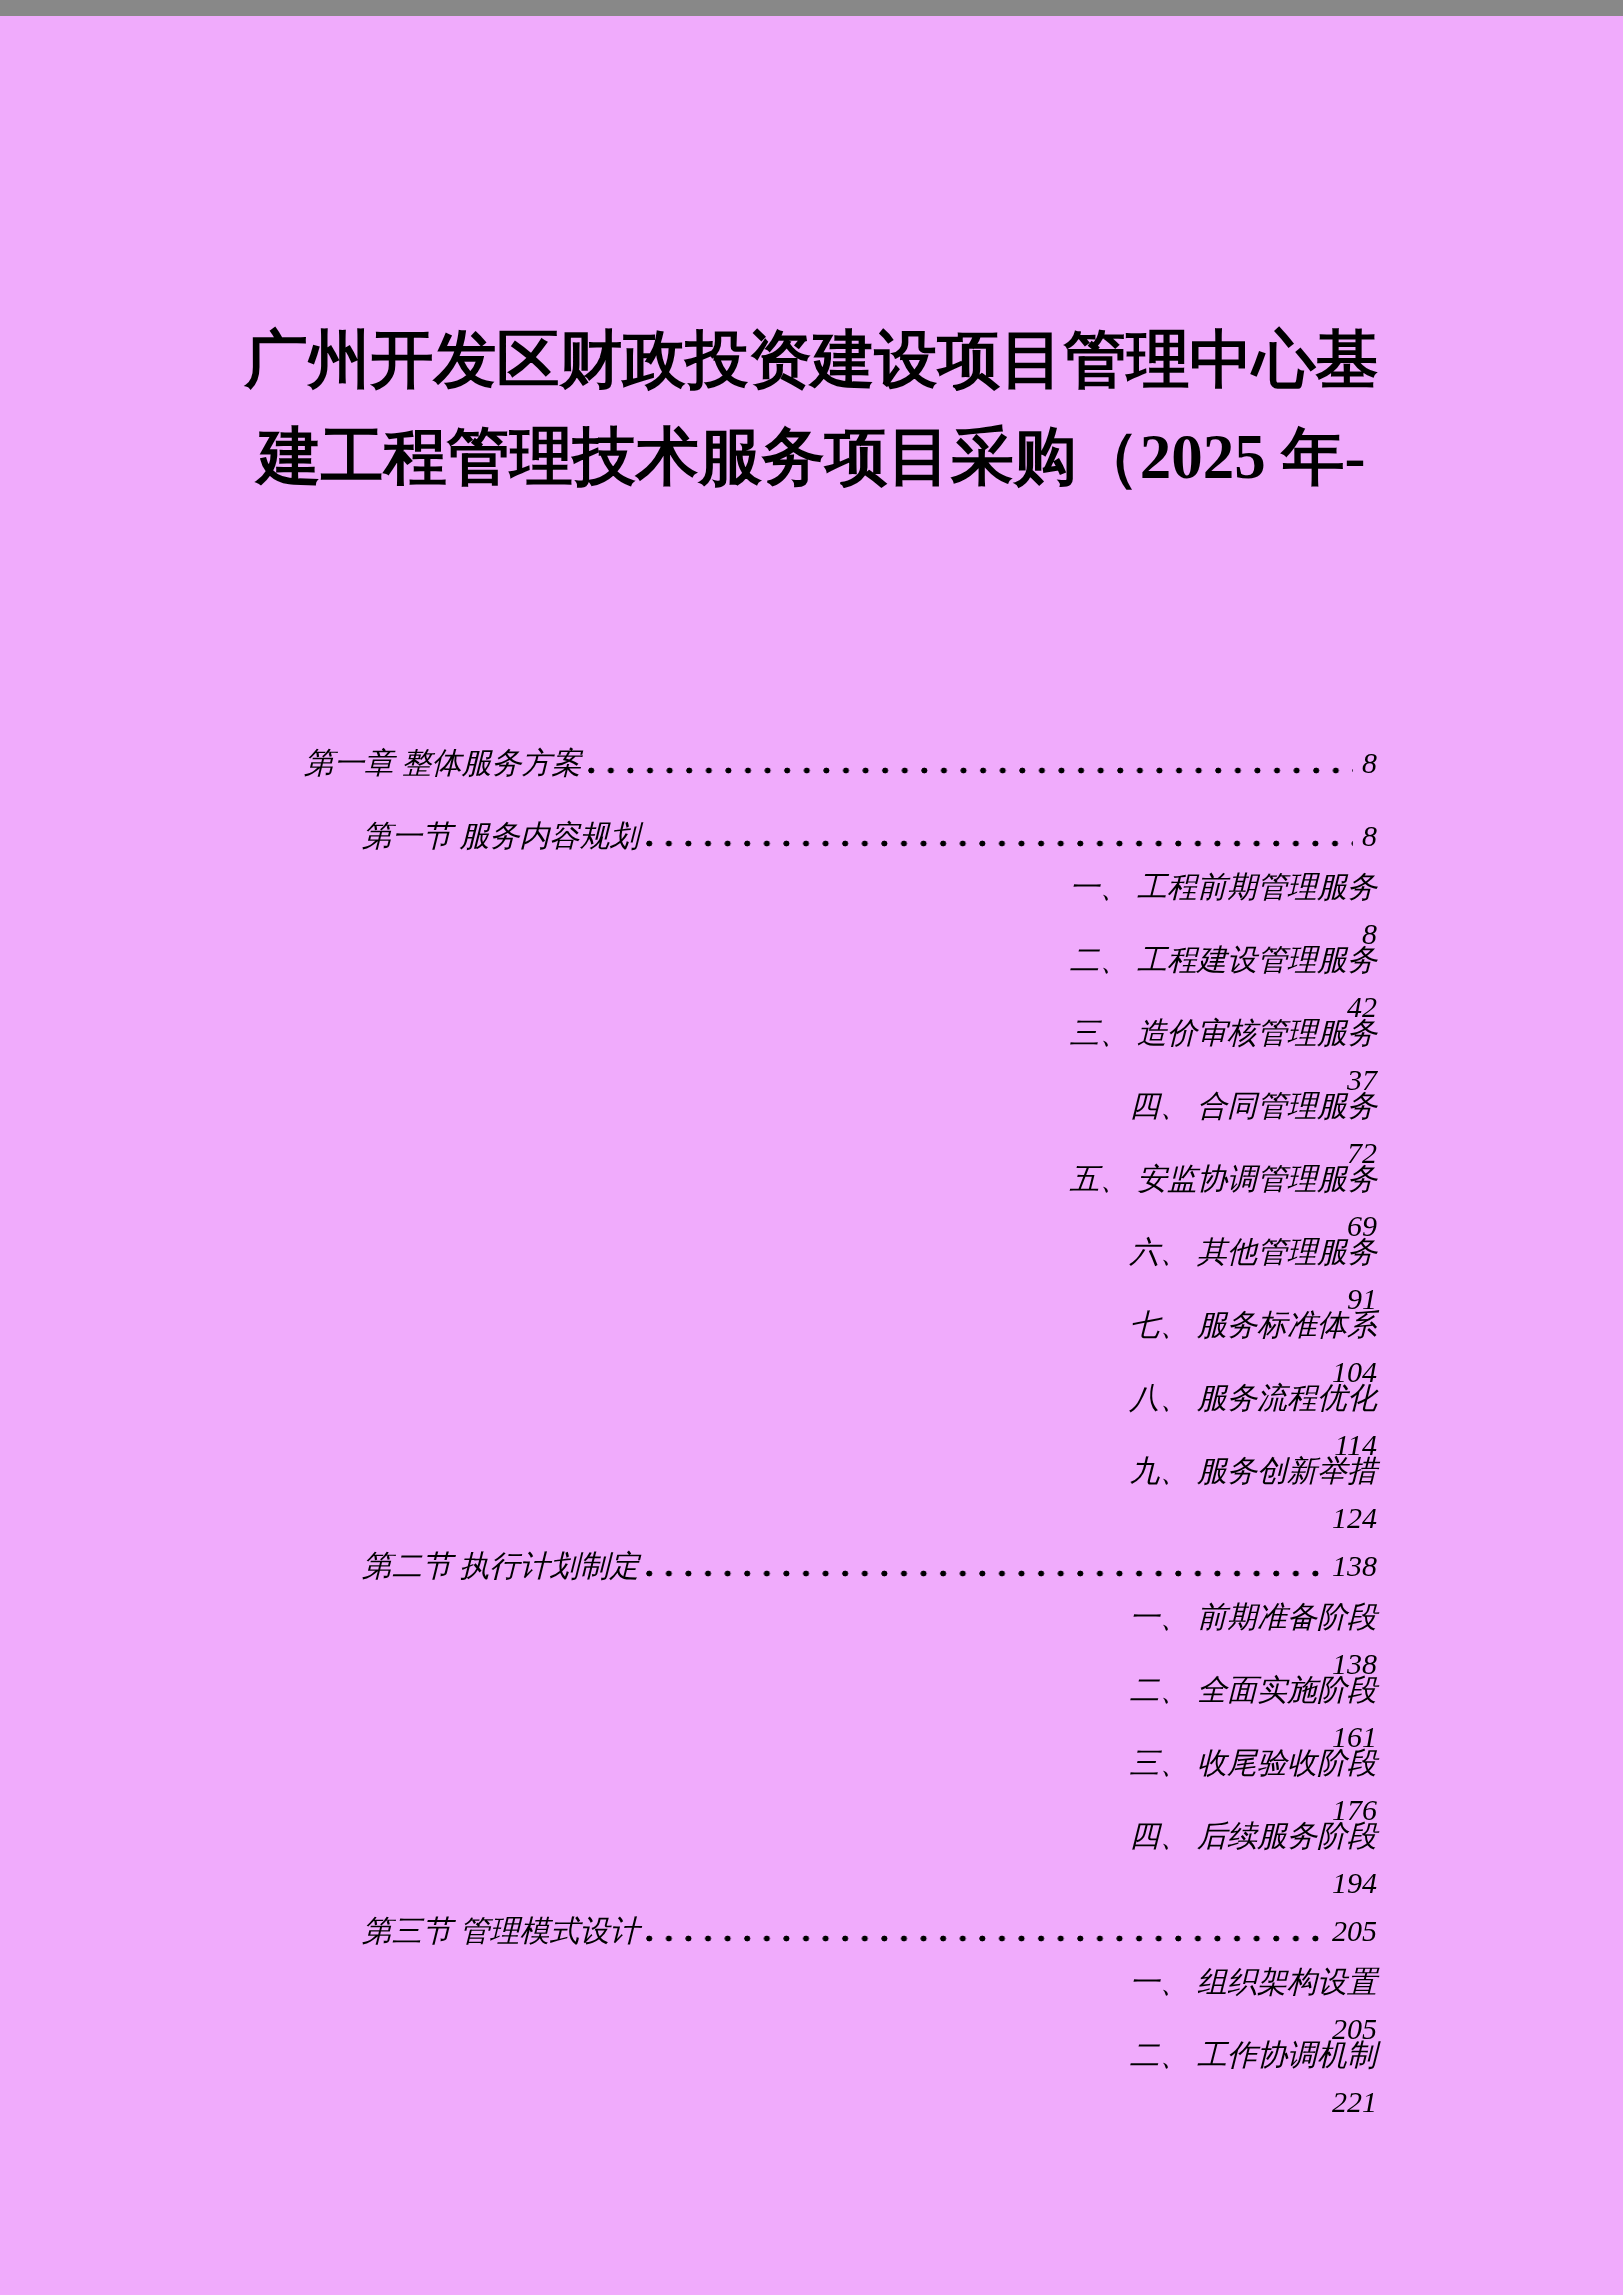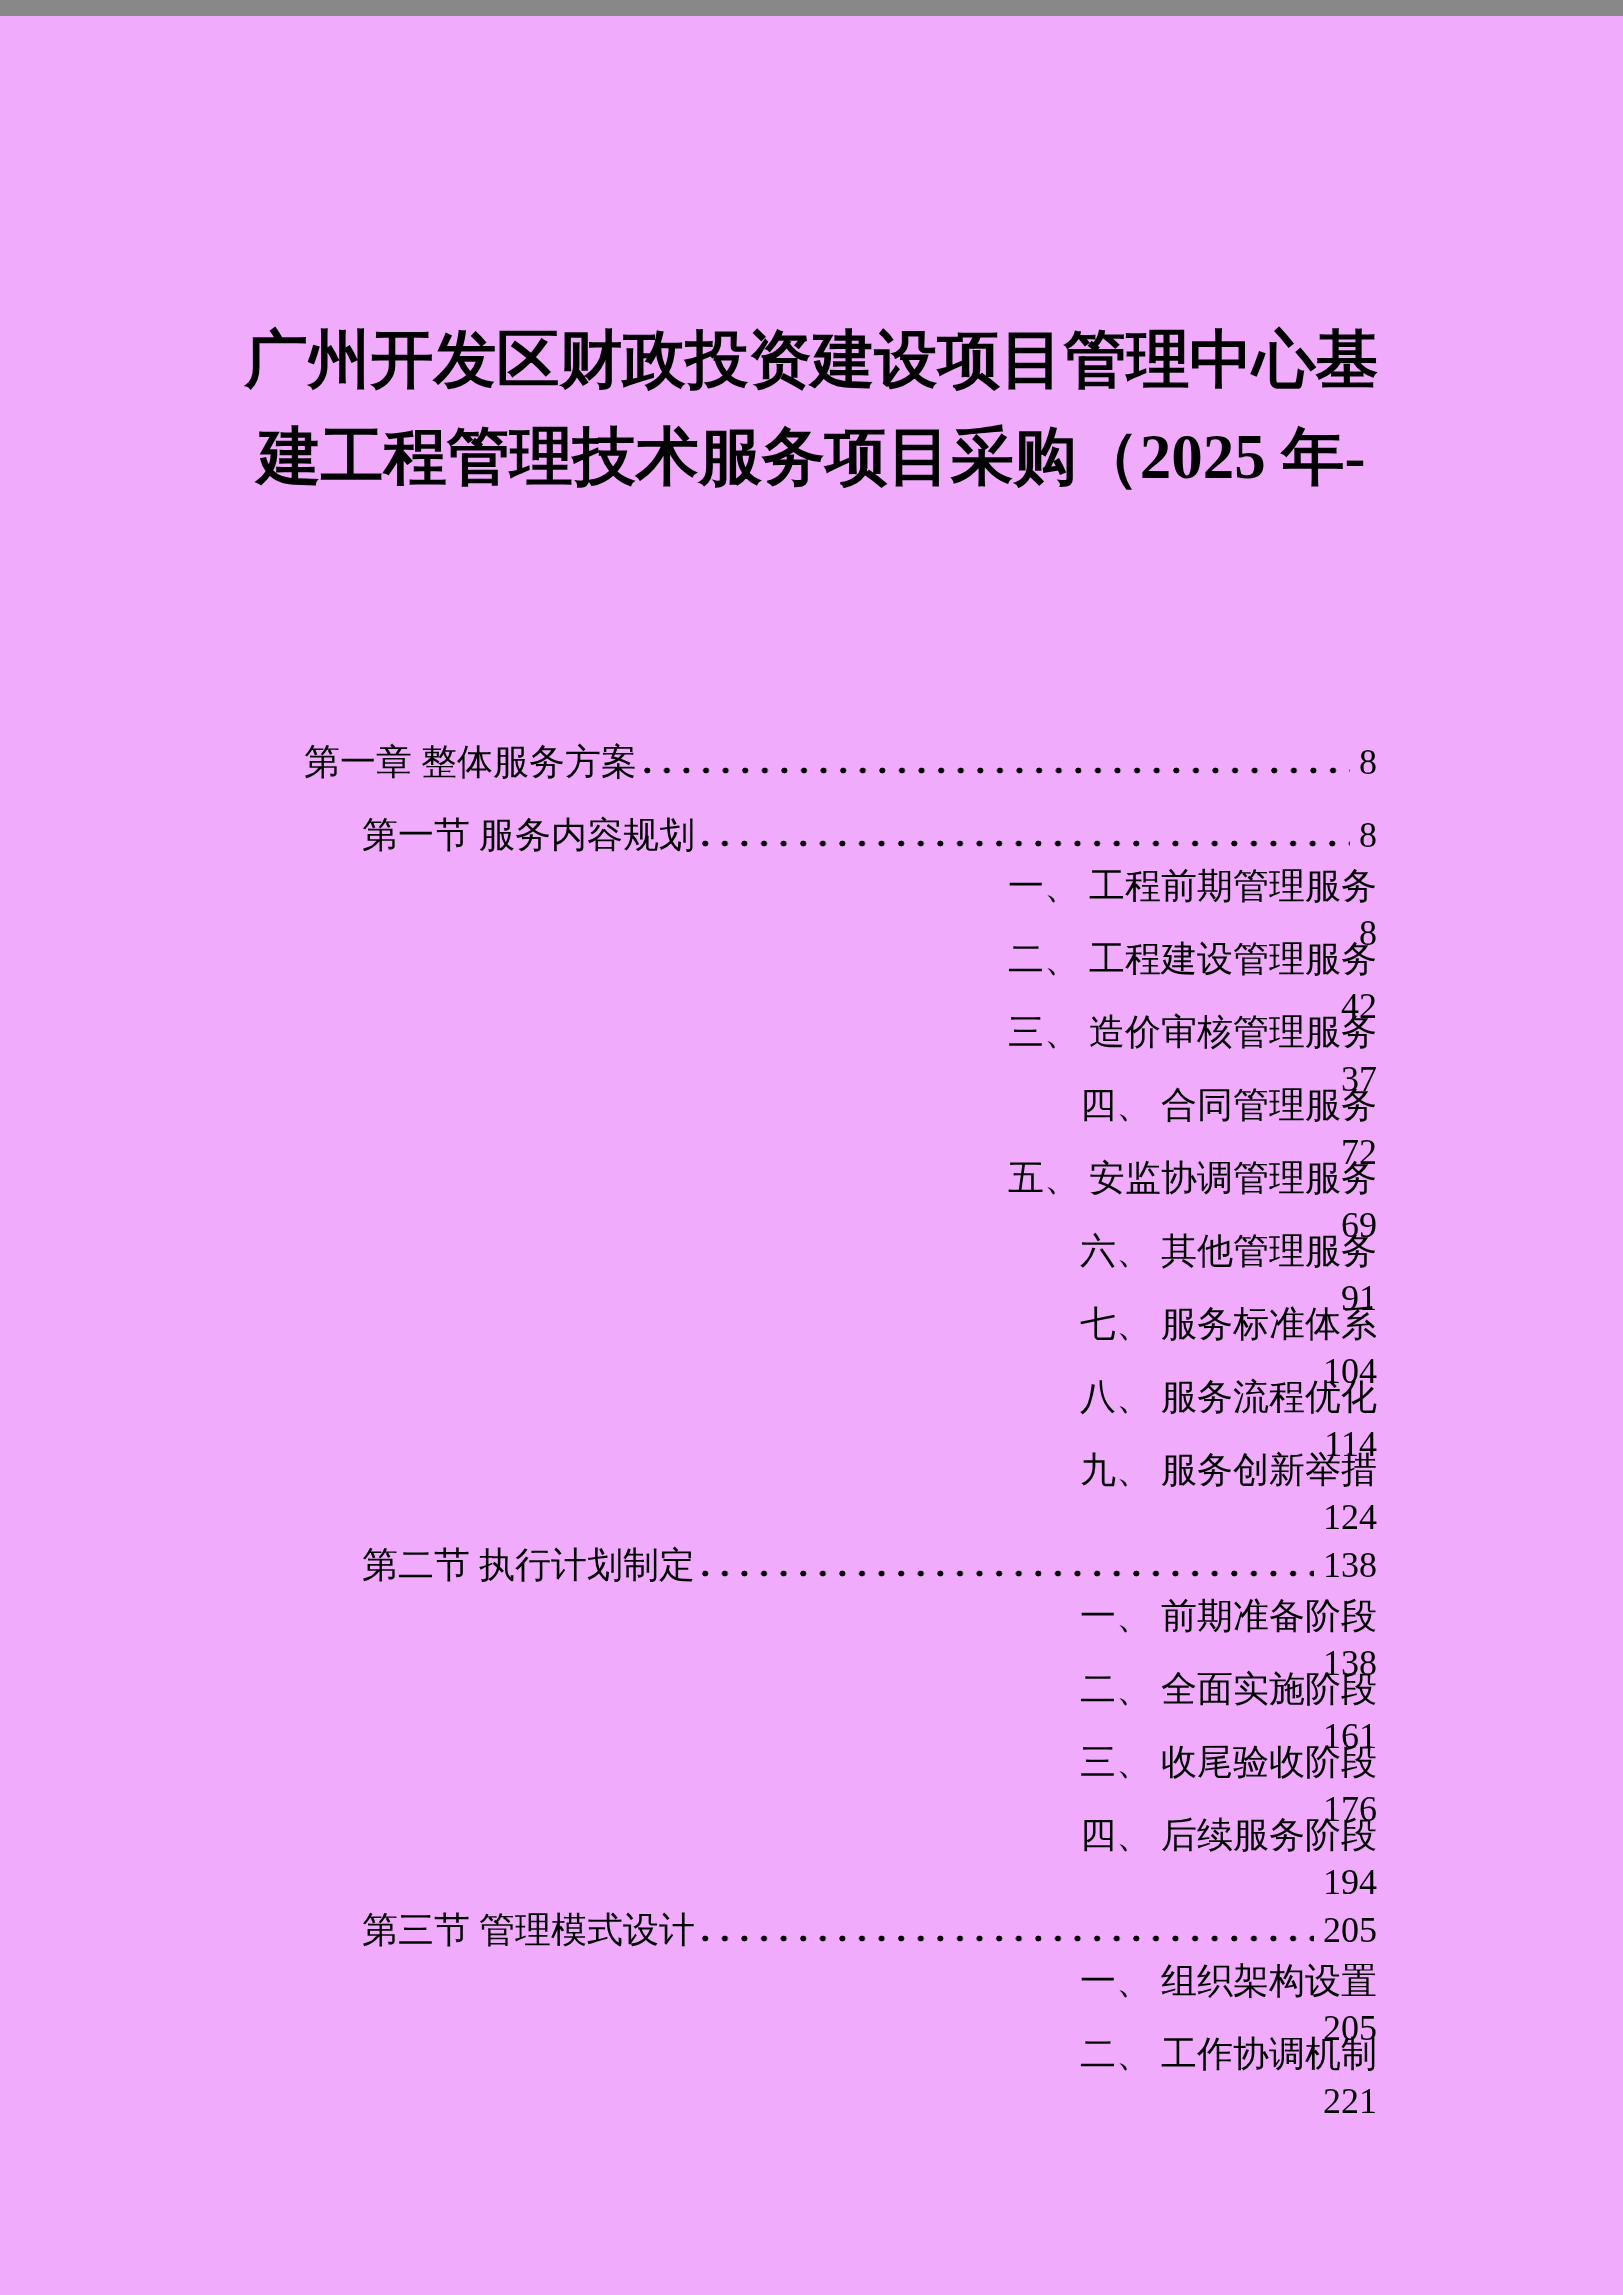--- a/index.html
+++ b/index.html
@@ -29,23 +29,24 @@
     position: absolute;
     top: 705px;
     left: 304px;
     right: 246px;
   }
   .toc-row {
     height: 73px;
     display: flex;
     align-items: flex-end;
     padding-bottom: 11.8px;
-    font-size: 36px;
+    font-size: 30px;
     line-height: 39px;
     white-space: nowrap;
+    font-style: italic;
   }
   .toc-row.level-2 { padding-left: 58px; justify-content: center; }
   .toc-row.level-3 { padding-left: 115px; flex-direction: column; }
   .toc-label { flex: 0 0 auto; }
   .dots {
     flex: 1 1 auto;
     height: 7.2px;
     margin: 0 9.2px 7.9px 6.5px;
     background: radial-gradient(circle at 3.3px 3.6px, #000 2.7px, rgba(0,0,0,0) 3.3px);
     background-size: 19.6px 7.2px;

